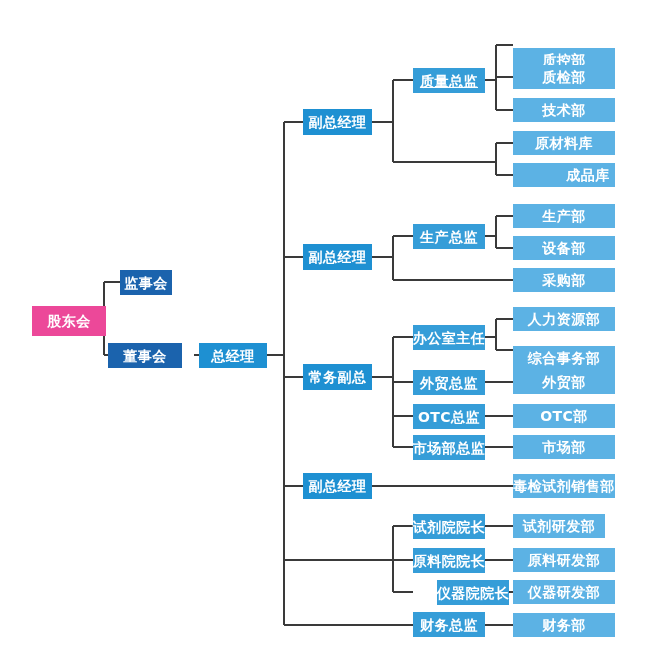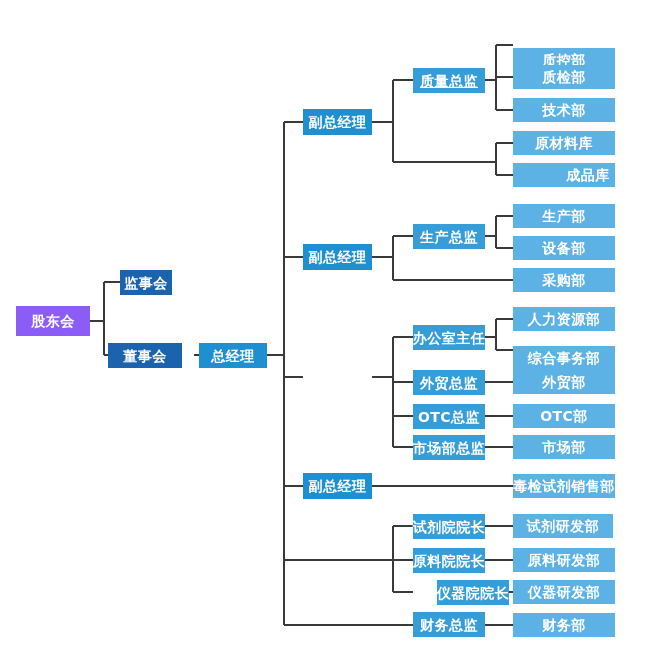--- a/index.html
+++ b/index.html
@@ -26,21 +26,21 @@
     align-items: center;
     justify-content: center;
     color: #ffffff;
     font-weight: bold;
     font-size: 14px;
     white-space: nowrap;
     letter-spacing: 0.5px;
     box-sizing: border-box;
     line-height: 1;
   }
-  .lv0 { background: #8b5cf6; }
+  .lv0 { background: #ec4899; margin-left: 16px; }
   .lv1 { background: #1b63ad; }
   .lv2 { background: #1e90d2; }
   .lv3 { background: #359dd8; }
   .lv4 { background: #5cb2e4; font-size: 14px; }
 </style>
 </head>
 <body>
 
 <div id="canvas">
   <svg id="edges" width="650" height="669" shape-rendering="crispEdges">
@@ -99,20 +99,21 @@
       <line x1="485" y1="592" x2="513" y2="592" stroke="#3a3a3a" stroke-width="2"></line>
       <line x1="485" y1="625" x2="513" y2="625" stroke="#3a3a3a" stroke-width="2"></line>
     </svg>
 
 <div class="node lv0" style="left: 16px; top: 306px; width: 74px; height: 30px;">股东会</div>
     <div class="node lv1" style="left: 120px; top: 270px; width: 52px; height: 25px;">监事会</div>
     <div class="node lv1" style="left: 108px; top: 343px; width: 74px; height: 25px;">董事会</div>
     <div class="node lv2" style="left: 199px; top: 343px; width: 68px; height: 25px;">总经理</div>
     <div class="node lv2" style="left: 303px; top: 109px; width: 69px; height: 26px;">副总经理</div>
     <div class="node lv2" style="left: 303px; top: 244px; width: 69px; height: 26px;">副总经理</div>
+    <div class="node lv2" style="left: 303px; top: 364px; width: 69px; height: 26px;">常务副总</div>
     <div class="node lv2" style="left: 303px; top: 473px; width: 69px; height: 26px;">副总经理</div>
     <div class="node lv3" style="left: 413px; top: 68px; width: 72px; height: 25px; text-decoration: underline;">质量总监</div>
     <div class="node lv3" style="left: 413px; top: 224px; width: 72px; height: 25px;">生产总监</div>
     <div class="node lv3" style="left: 413px; top: 325px; width: 72px; height: 25px;">办公室主任</div>
     <div class="node lv3" style="left: 413px; top: 370px; width: 72px; height: 25px; text-align: right;">外贸总监</div>
     <div class="node lv3" style="left: 413px; top: 404px; width: 72px; height: 25px;">OTC总监</div>
     <div class="node lv3" style="left: 413px; top: 435px; width: 72px; height: 25px;">市场部总监</div>
     <div class="node lv3" style="left: 413px; top: 514px; width: 72px; height: 25px;">试剂院院长</div>
     <div class="node lv3" style="left: 413px; top: 548px; width: 72px; height: 25px;">原料院院长</div>
     <div class="node lv3" style="left: 413px; top: 580px; width: 72px; height: 25px; margin-left: 24px;">仪器院院长</div>
@@ -124,17 +125,17 @@
     <div class="node lv4" style="left: 513px; top: 163px; width: 102px; height: 24px; padding-left: 48px;">成品库</div>
     <div class="node lv4" style="left: 513px; top: 204px; width: 102px; height: 24px;">生产部</div>
     <div class="node lv4" style="left: 513px; top: 236px; width: 102px; height: 24px;">设备部</div>
     <div class="node lv4" style="left: 513px; top: 268px; width: 102px; height: 24px;">采购部</div>
     <div class="node lv4" style="left: 513px; top: 307px; width: 102px; height: 24px;">人力资源部</div>
     <div class="node lv4" style="left: 513px; top: 346px; width: 102px; height: 24px;">综合事务部</div>
     <div class="node lv4" style="left: 513px; top: 370px; width: 102px; height: 24px;">外贸部</div>
     <div class="node lv4" style="left: 513px; top: 404px; width: 102px; height: 24px;">OTC部</div>
     <div class="node lv4" style="left: 513px; top: 435px; width: 102px; height: 24px;">市场部</div>
     <div class="node lv4" style="left: 513px; top: 474px; width: 102px; height: 24px;">毒检试剂销售部</div>
-    <div class="node lv4" style="left: 513px; top: 514px; width: 100px; height: 24px;">试剂研发部</div>
+    <div class="node lv4" style="left: 513px; top: 514px; width: 92px; height: 24px;">试剂研发部</div>
     <div class="node lv4" style="left: 513px; top: 548px; width: 102px; height: 24px;">原料研发部</div>
     <div class="node lv4" style="left: 513px; top: 580px; width: 102px; height: 24px;">仪器研发部</div>
     <div class="node lv4" style="left: 513px; top: 613px; width: 102px; height: 24px;">财务部</div>
   </div>
 
 </body></html>

